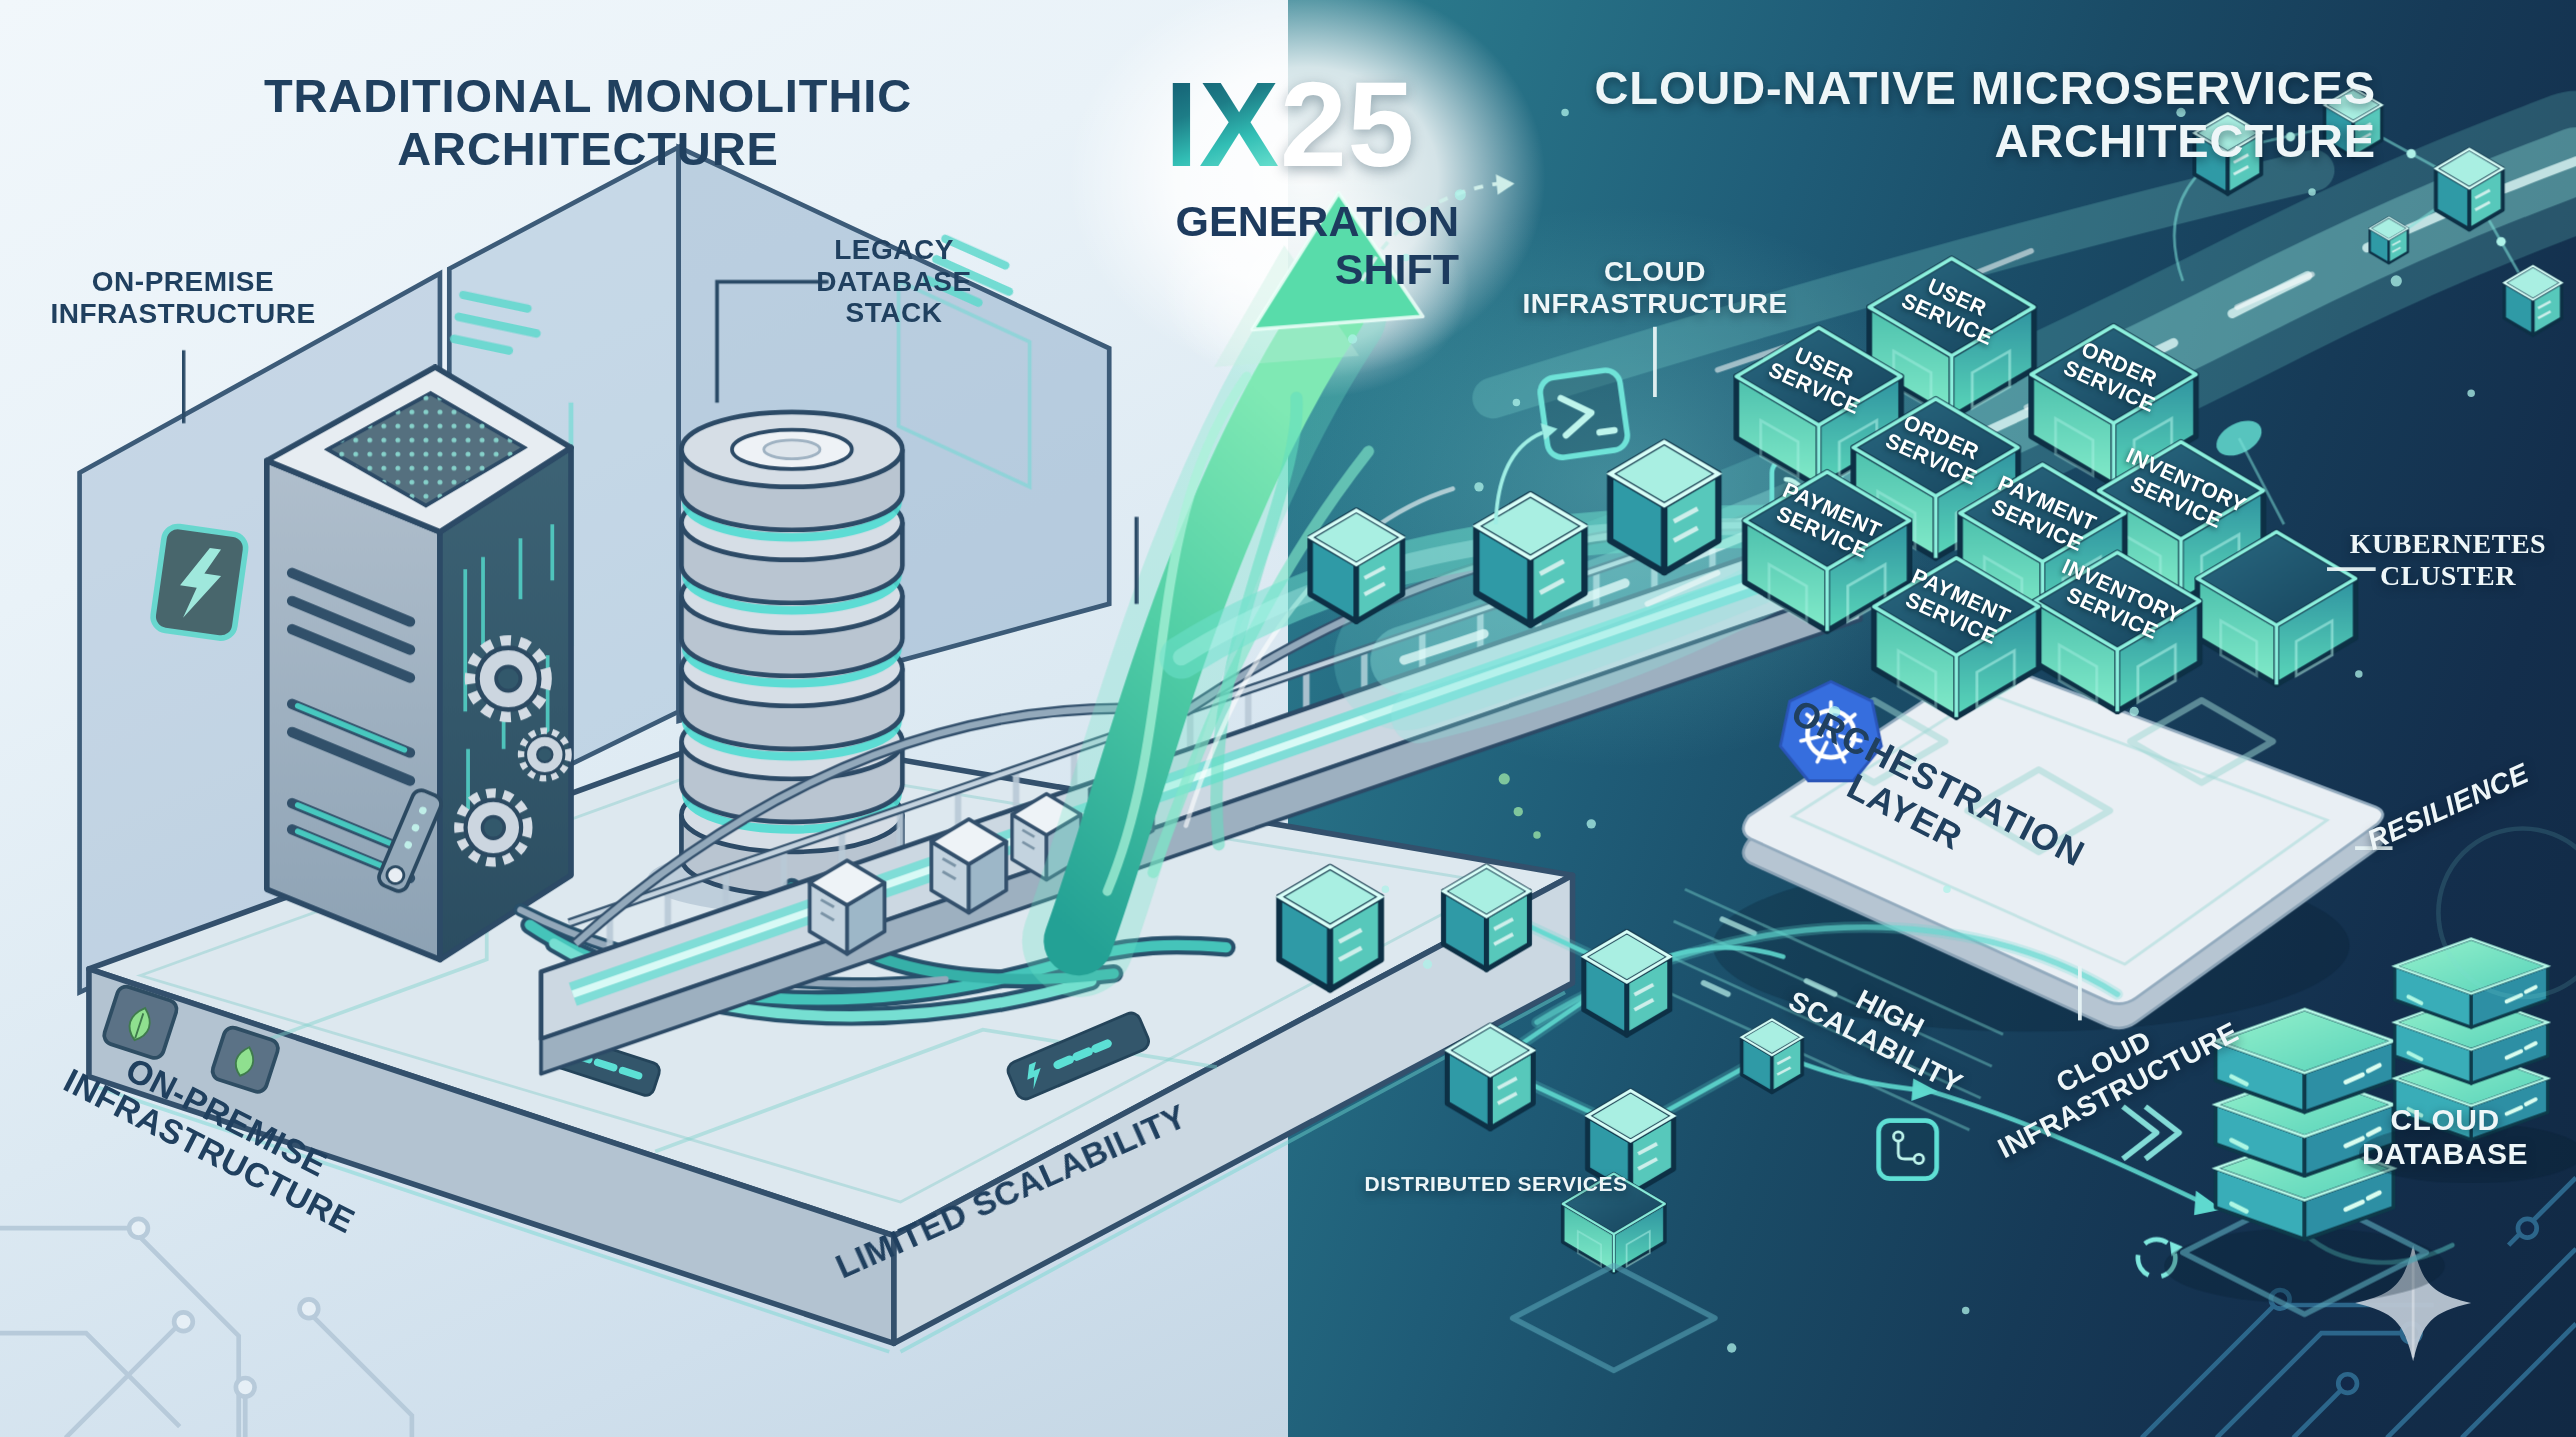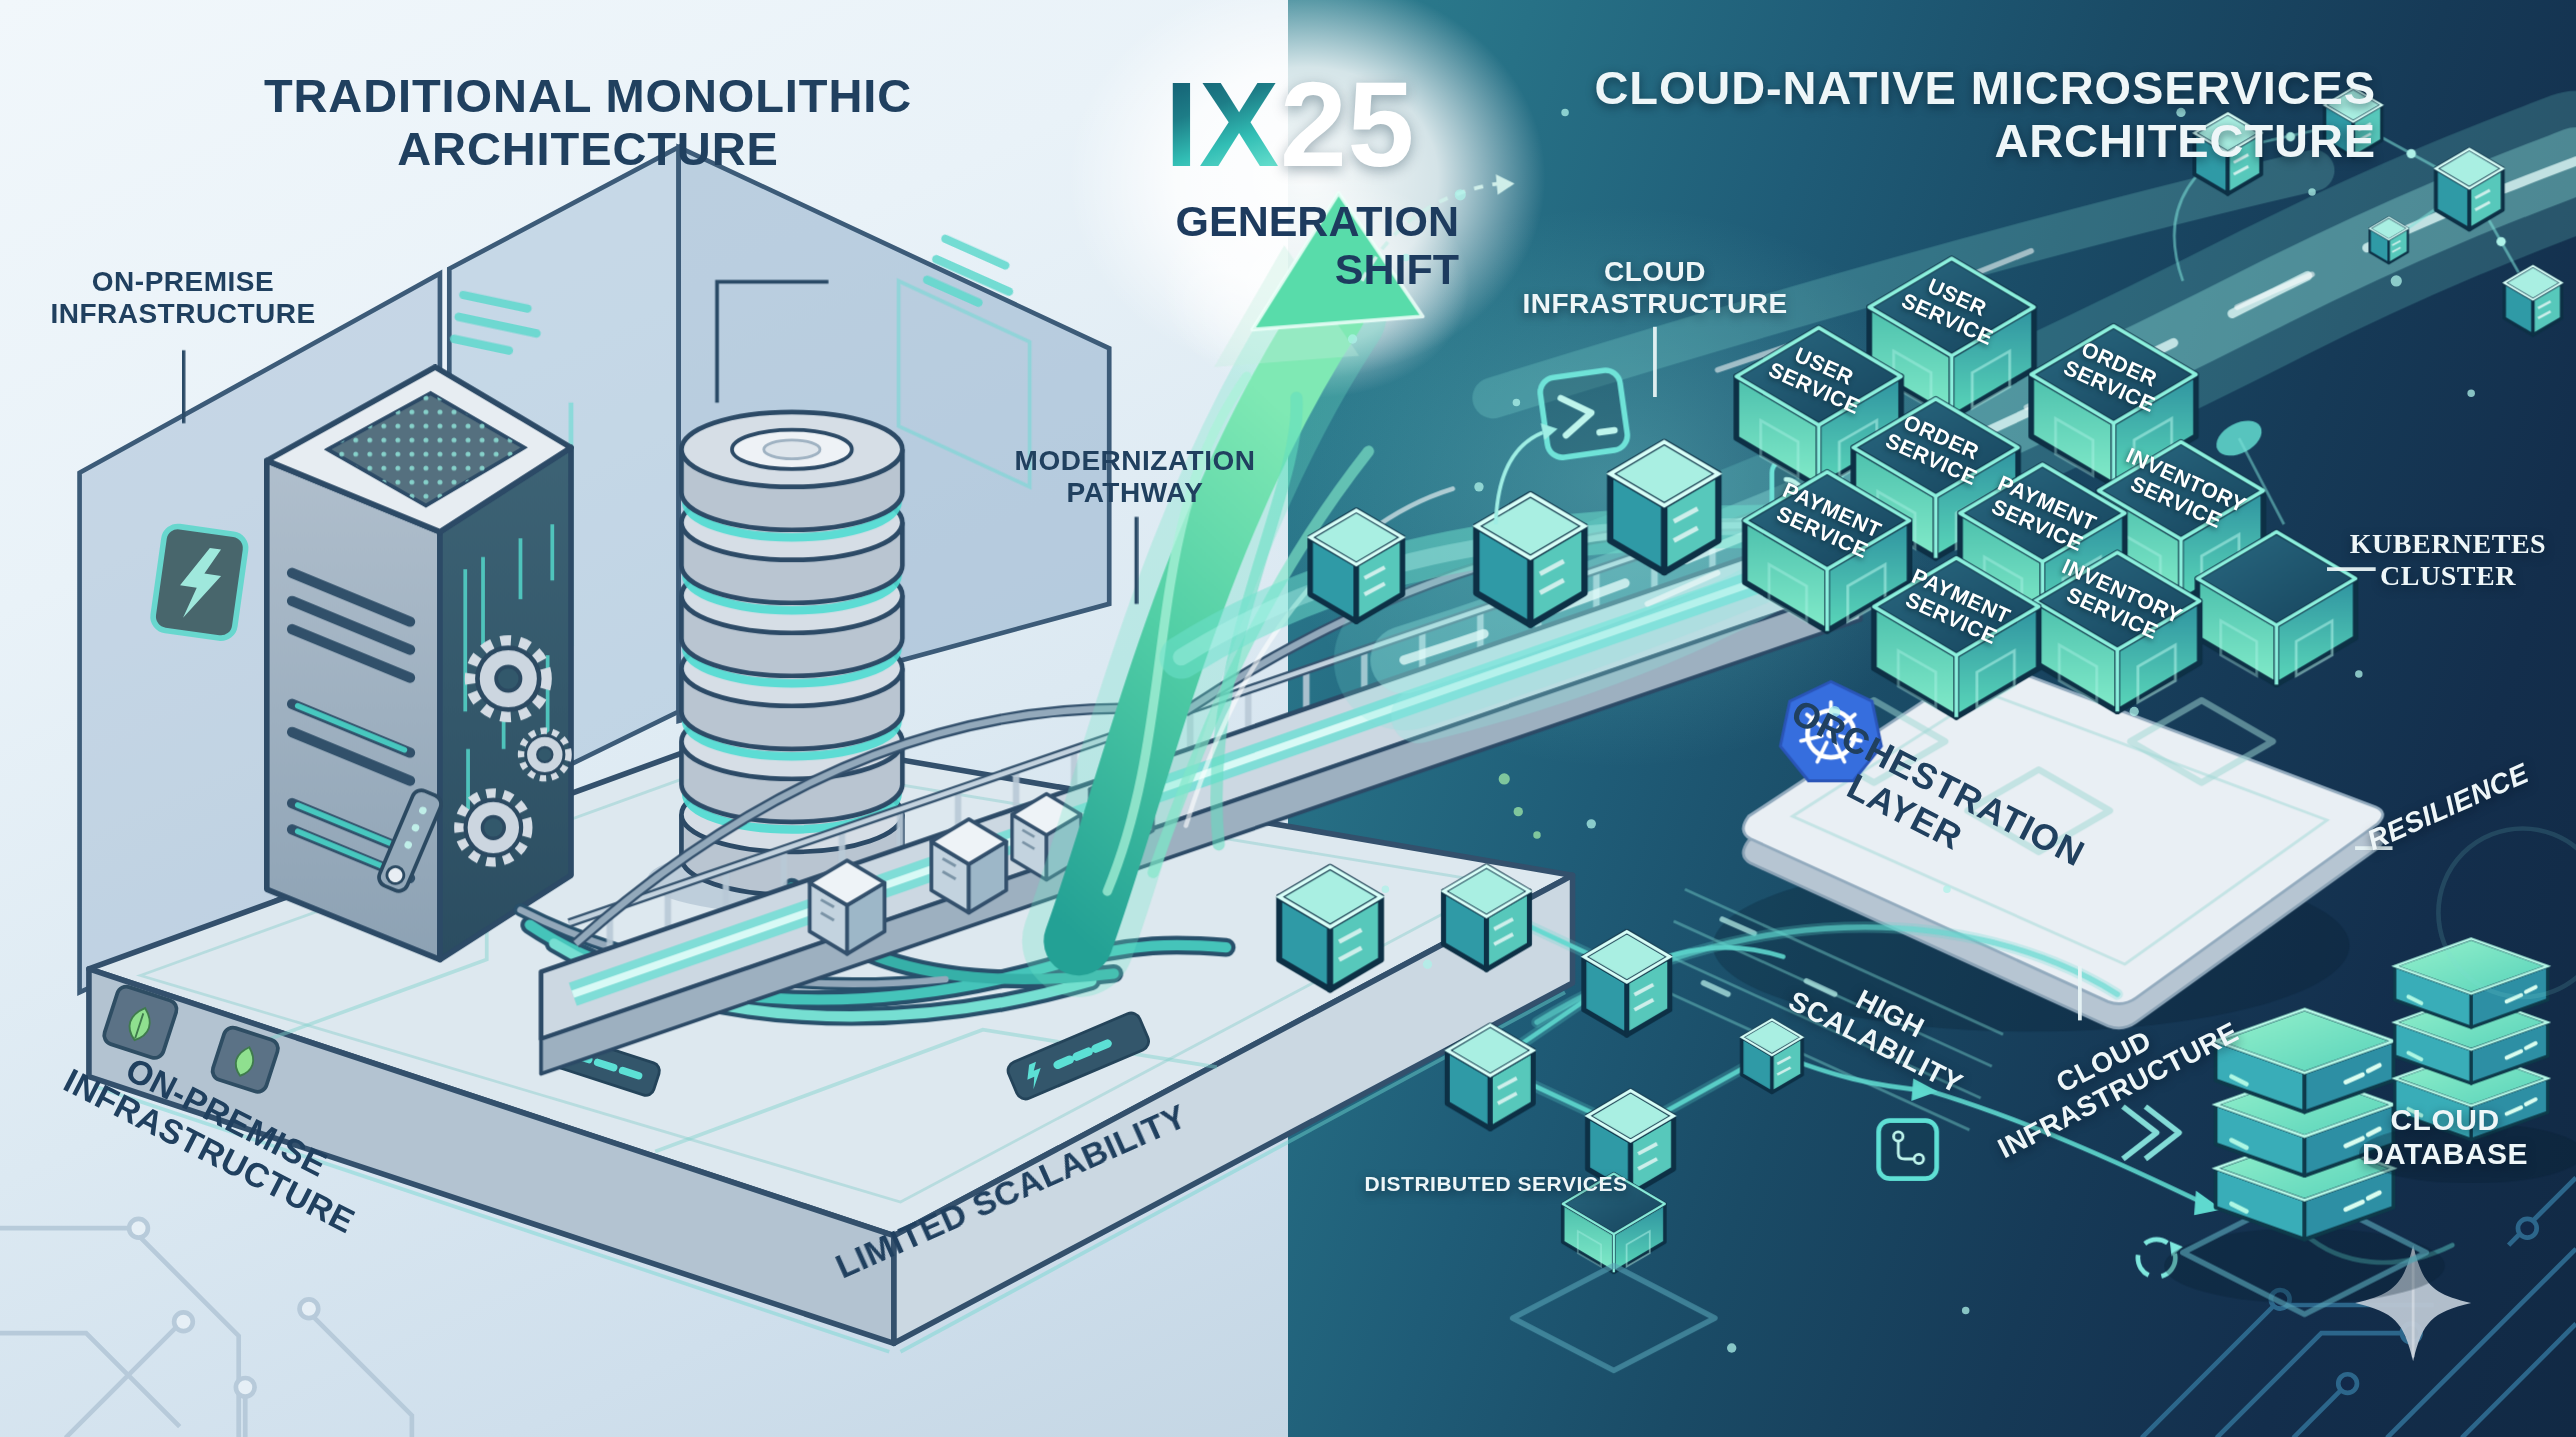--- a/index.html
+++ b/index.html
@@ -542,22 +542,22 @@
         <circle cx="1622" cy="867" r="5" fill="#9fe8a8"></circle>
       <circle cx="1642" cy="892" r="4" fill="#9fe8a8"></circle>
       <circle cx="2695" cy="975" r="90" fill="none" stroke="rgba(130,220,215,.2)" stroke-width="5"></circle>
     </g>
   </svg>
 
   <div class="lbl navy t-main" style="left:588px;top:122px;width:730px;">TRADITIONAL MONOLITHIC ARCHITECTURE</div>
 
   <div class="lbl navy t-label" style="left:183px;top:298px;width:309px;">ON-PREMISE INFRASTRUCTURE</div>
 
-
-  <div class="lbl navy t-label" style="left:1135px;top:477px;width:318px;">MODERNIZATION PATHWAY</div>
+  <div class="lbl navy t-label" style="left:894px;top:281px;width:215px;">LEGACY DATABASE STACK</div>
+
 
   <div class="logo">
     <span class="ix">IX</span><span class="n25">25</span>
   </div>
   <div class="subtitle">GENERATION SHIFT</div>
 
   <div class="lbl white t-main" style="left:1983px;top:114px;width:786px;text-align:right;">CLOUD-NATIVE MICROSERVICES ARCHITECTURE</div>
 
   <div class="lbl white t-label" style="left:1655px;top:288px;width:281px;">CLOUD INFRASTRUCTURE</div>
 

